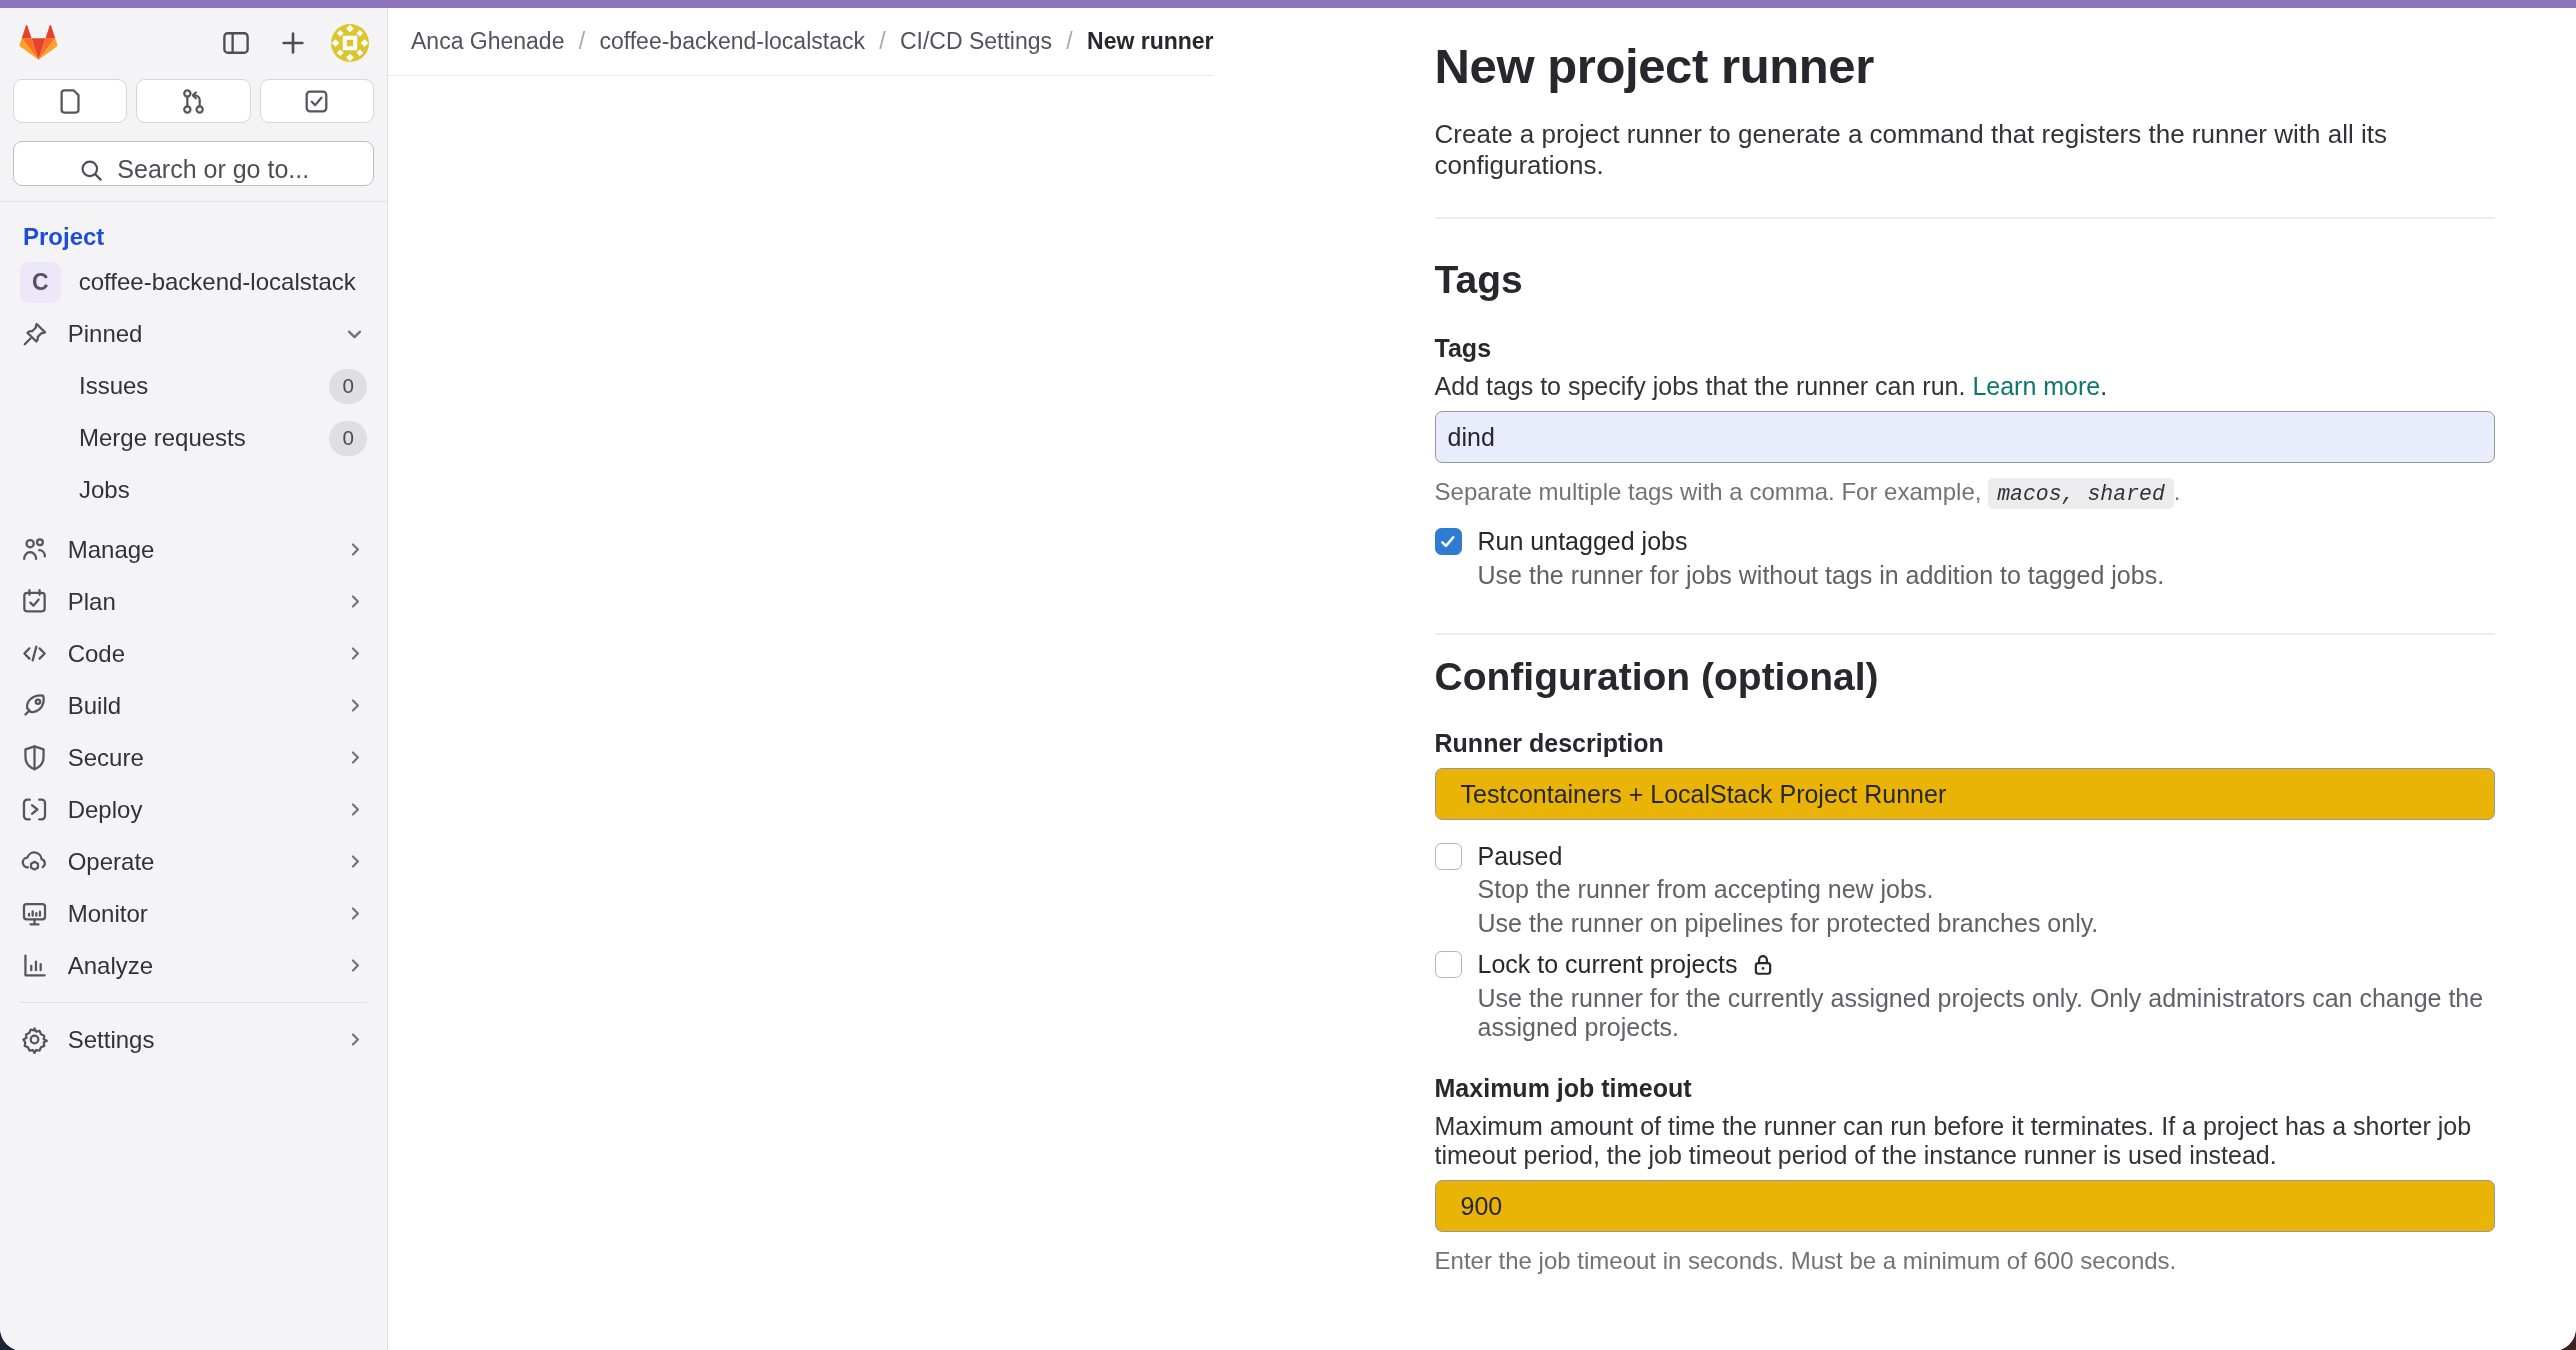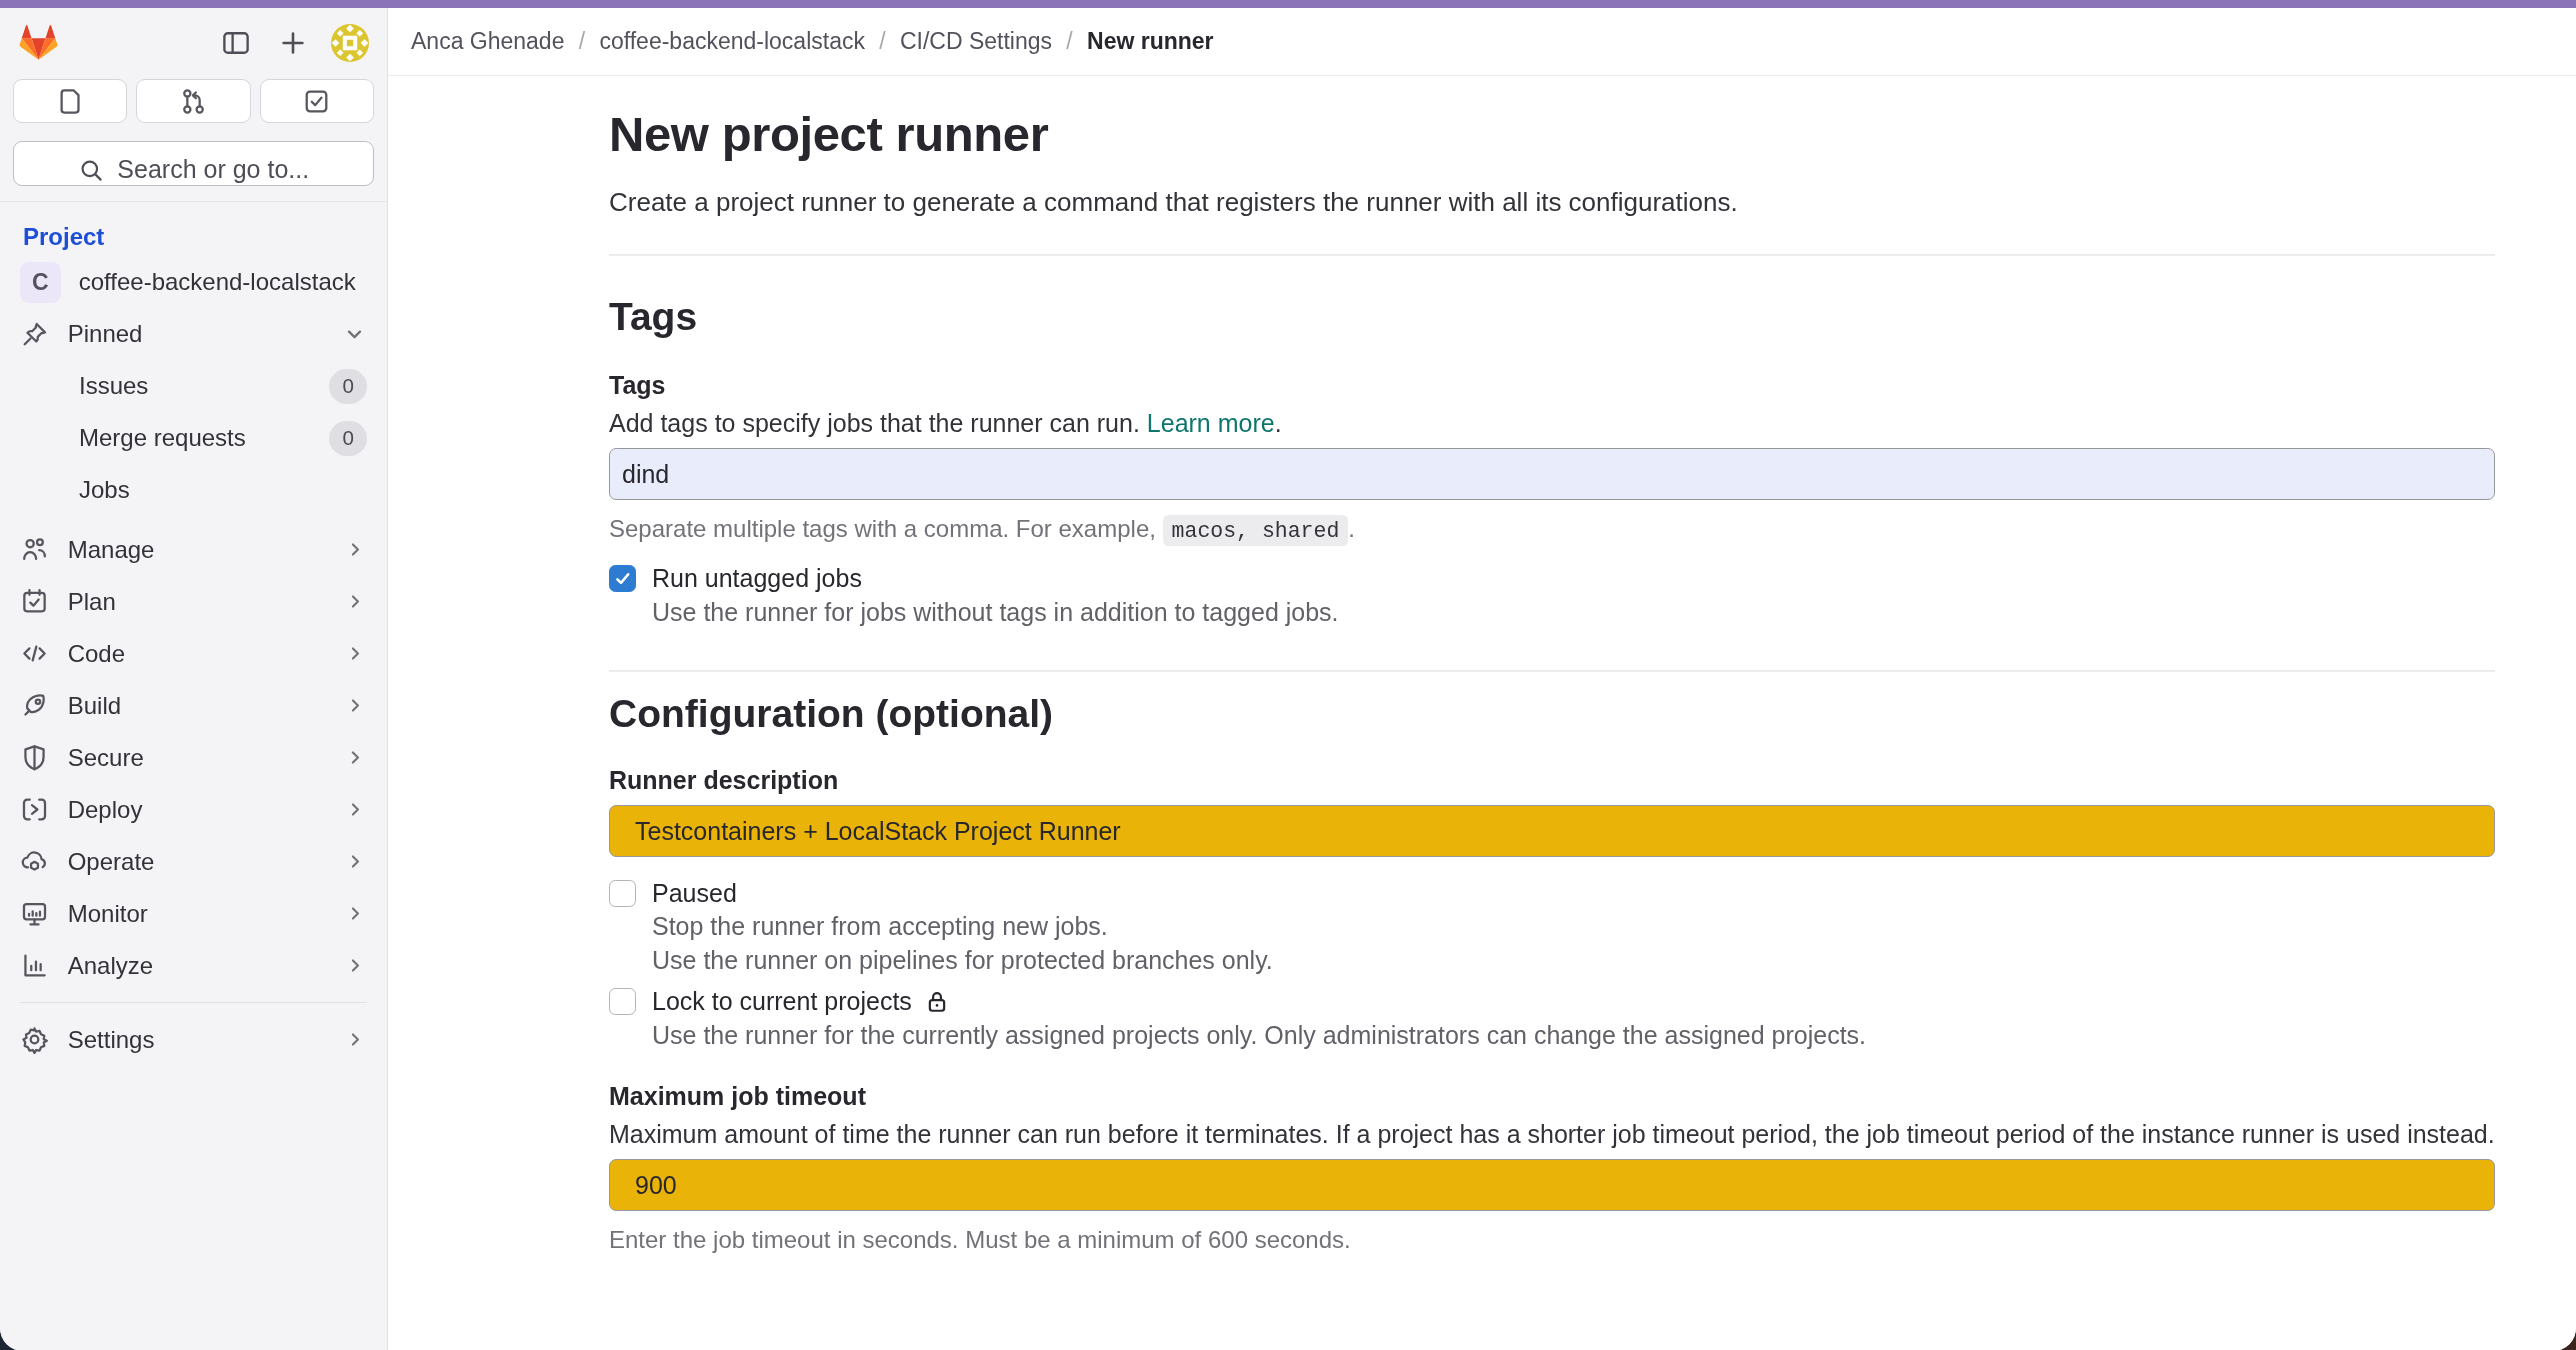--- a/index.html
+++ b/index.html
@@ -46,21 +46,21 @@
   .proj-avatar{
     width:41px;height:41px;border-radius:9px;background:#ebe7f8;color:#55525e;
     font-weight:700;font-size:23px;display:flex;align-items:center;justify-content:center;margin-right:18px;flex:none;
   }
   .badge{margin-left:auto;background:#dfdee3;color:#4c4b53;border-radius:894px;font-size:20.6px;line-height:1;padding:7.2px 13.4px;}
   .chev{margin-left:auto;color:#737278;display:flex;}
   .sub{padding-left:79px;}
   .nav-divider{height:0.9px;background:#e0dfe4;margin:10.7px 19.7px;}
 
   
-  .main{flex:1;display:flex;flex-direction:column;background:#fff;min-width:0;}
+  .main{flex:1;display:flex;flex-direction:row;background:#fff;min-width:0;}
   .breadcrumb-bar{
     height:67px;flex:none;border-bottom:0.9px solid #eaeaec;
     display:flex;align-items:center;padding-left:23px;font-size:23px;color:#53515c;
   }
   .crumb{color:#53515c;text-decoration:none;cursor:pointer;}
   .crumb-sep{color:#a8a7ad;margin:0 14.3px;}
   .crumb-current{font-weight:700;color:#28272d;}
   .content{flex:1;overflow:hidden;padding:0 81px 0 221px;}
 
   .page-title{margin:30px 0 0;font-size:49px;font-weight:650;color:#28272d;letter-spacing:-0.4px;}
@@ -70,21 +70,21 @@
   .field-label{margin:32px 0 0;font-size:25px;font-weight:700;color:#28272d;}
   .field-help{margin:9px 0 0;font-size:25px;color:#333238;}
   .link{color:#0f766e;text-decoration:none;cursor:pointer;}
   .text-input{
     display:block;width:100%;box-sizing:border-box;height:52px;margin-top:10.7px;
     border:1.8px solid #97969c;border-radius:7.2px;background:#eab308;color:#28272d;
     font-size:25px;font-family:inherit;padding:0 25px;outline:none;
   }
   .autofill{background:#e8ecfb;padding-left:12px;}
   .hint{margin:14.3px 0 0;font-size:24px;color:#737278;}
-  .chip{font-family:"Liberation Mono",monospace;font-size:21.5px;background:#ececef;border-radius:5.4px;padding:3.6px 9px;color:#333238;}
+  .chip{font-family:"Liberation Mono",monospace;font-size:21.5px;background:#ececef;border-radius:5.4px;padding:3.6px 9px;color:#333238;font-style:italic;}
   .check-row{display:flex;align-items:center;margin-top:21.5px;}
   .checkbox{
     width:27px;height:27px;flex:none;border:1.8px solid #b4b3b9;border-radius:6.3px;background:#fff;
     display:flex;align-items:center;justify-content:center;cursor:pointer;box-sizing:border-box;
   }
   .checkbox.checked{background:#2e7bd2;border-color:#2e7bd2;}
   .check-label{margin-left:16px;font-size:25px;color:#28272d;display:flex;align-items:center;gap:12.5px;}
   .check-help{margin:4.5px 0 0 43px;font-size:25px;color:#626168;}
   .mt12{margin-top:12.5px;}
   svg{display:block;}

